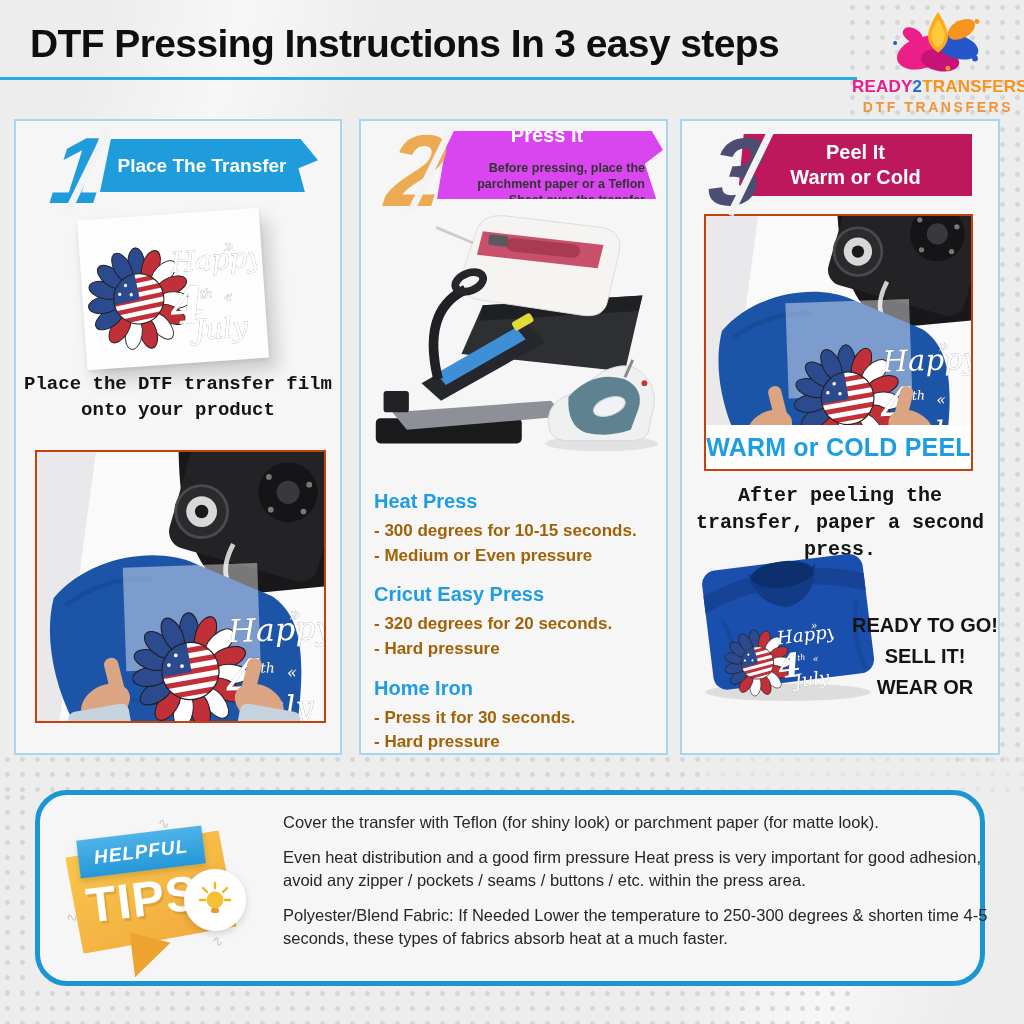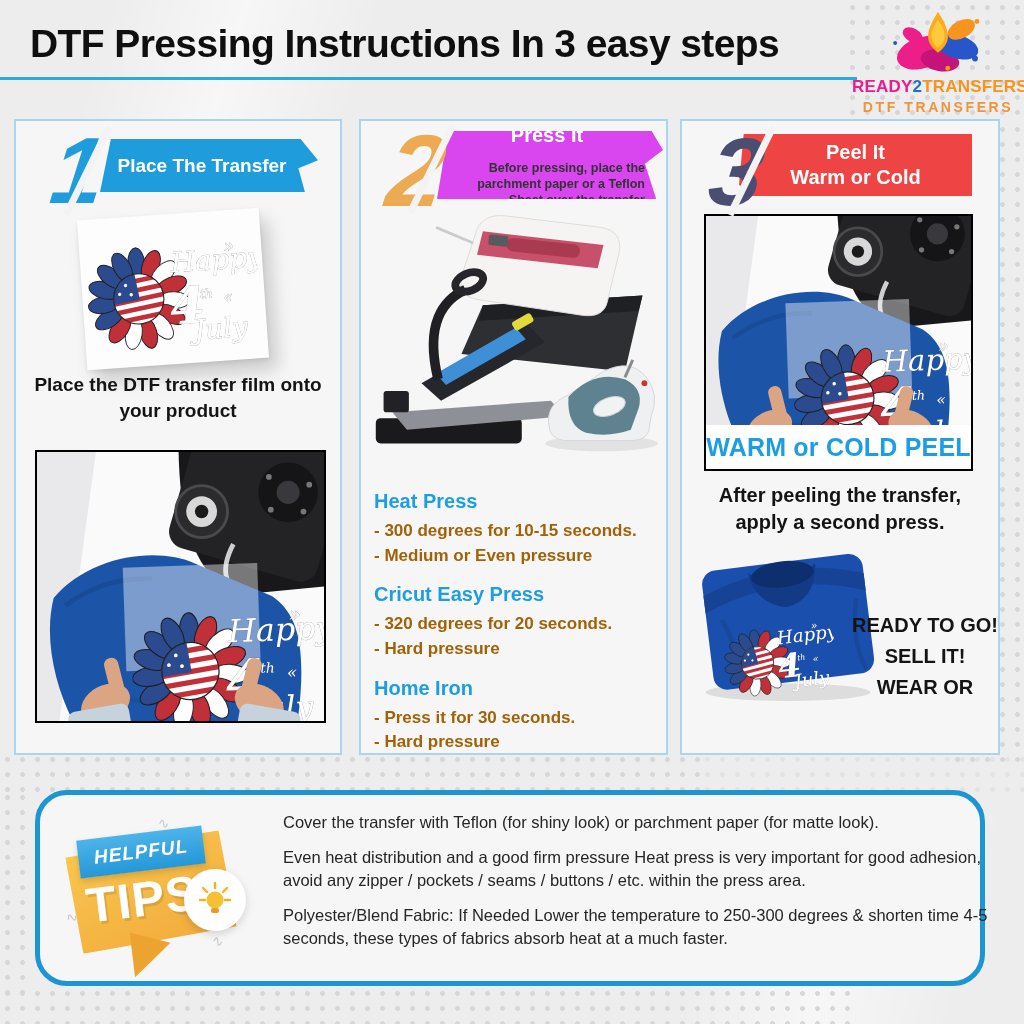--- a/index.html
+++ b/index.html
@@ -22,29 +22,29 @@
   .num{position:absolute;z-index:4;font-style:italic;font-weight:700;letter-spacing:-5px;transform:skewX(-7deg);line-height:1;}
   .slash{position:absolute;z-index:5;width:7px;height:98px;background:#f3f3f4;transform:rotate(26deg);}
   .banner{position:absolute;z-index:3;display:flex;flex-direction:column;align-items:center;justify-content:center;
           color:#fff;font-weight:700;text-align:center;box-sizing:border-box;}
   .b1{left:100px;top:139px;width:218px;height:53px;font-size:19px;background:#1f9cdc;
       clip-path:polygon(5% 0,92% 0,100% 40%,91% 55%,94% 100%,0 100%);padding-right:14px;}
   .b2{left:437px;top:131px;width:226px;height:68px;background:#d946ef;
       clip-path:polygon(5% 0,95% 0,100% 28%,92% 48%,97% 100%,0 100%);padding:3px 18px 2px 12px;text-align:right;}
   .b2 .bt{font-size:20px;line-height:1.1;}
   .b2 .bs{font-size:12.5px;line-height:1.28;color:#333;margin-top:14px;}
-  .b3{left:739px;top:134px;width:233px;height:62px;font-size:20px;line-height:1.25;background:#ef4444;
+  .b3{left:739px;top:134px;width:233px;height:62px;font-size:20px;line-height:1.25;background:#be185d;
       clip-path:polygon(2% 0,100% 0,100% 100%,6% 100%,0 82%);}
   
   .film{position:absolute;left:82px;top:214px;width:182px;height:150px;background:#fdfdfe;z-index:2;
         transform:rotate(-4deg);box-shadow:8px 12px 18px rgba(0,0,0,.18),0 2px 4px rgba(0,0,0,.08);
         display:flex;align-items:center;justify-content:center;}
-  .caption{position:absolute;z-index:2;text-align:center;font-weight:700;color:#141414;}
+  .caption{position:absolute;z-index:2;text-align:center;font-weight:700;color:#141414;font-family:Liberation Mono, monospace;}
   .cap1{left:22px;top:372px;width:312px;font-size:19px;line-height:1.35;}
-  .photo{position:absolute;border:2px solid #000000;background:#fff;overflow:hidden;z-index:2;box-sizing:border-box;}
+  .photo{position:absolute;border:2px solid #c2410c;background:#fff;overflow:hidden;z-index:2;box-sizing:border-box;}
   .ph1{left:35px;top:450px;width:291px;height:273px;}
   .ph1 svg{width:100%;height:100%;}
   
   .appliances{position:absolute;left:368px;top:206px;width:292px;height:276px;z-index:2;}
   .settings{position:absolute;left:374px;top:490px;width:282px;z-index:2;}
   .grp{margin-bottom:15px;}
   .grp h3{margin:0 0 6px;font-size:20px;color:#1e9de2;font-weight:700;}
   .grp .ln{font-size:17px;font-weight:700;color:#a16207;line-height:1.45;}
   
   .ph3{left:704px;top:214px;width:269px;height:257px;display:flex;flex-direction:column;}
@@ -326,21 +326,21 @@
     <span>Warm or Cold</span>
   </div>
   <div class="photo ph3">
     <div class="scene">
       <svg viewBox="0 0 300 280" preserveAspectRatio="xMidYMid slice">
           <use href="#pressScene"></use>
         </svg>
     </div>
     <div class="peel-label">WARM or COLD PEEL</div>
   </div>
-  <div class="caption cap3">After peeling the transfer, apply a second press.</div>
+  <div class="caption cap3">After peeling the transfer, paper a second press.</div>
   <div class="folded">
     <svg viewBox="0 0 230 200">
         <use href="#foldedShirt"></use>
       </svg>
   </div>
   <div class="ready">
     <div>READY TO GO!</div>
     <div>SELL IT!</div>
     <div>WEAR OR</div>
   </div>

